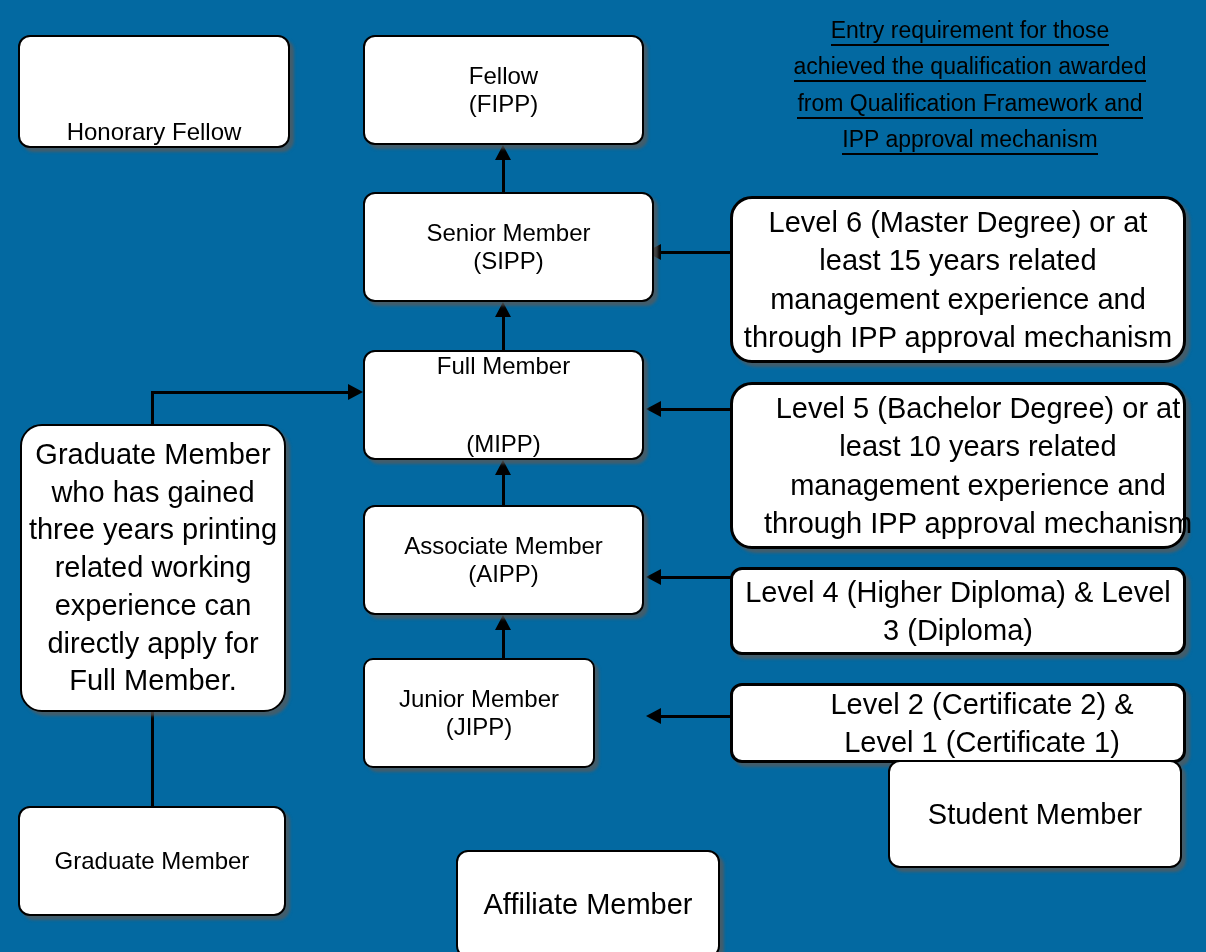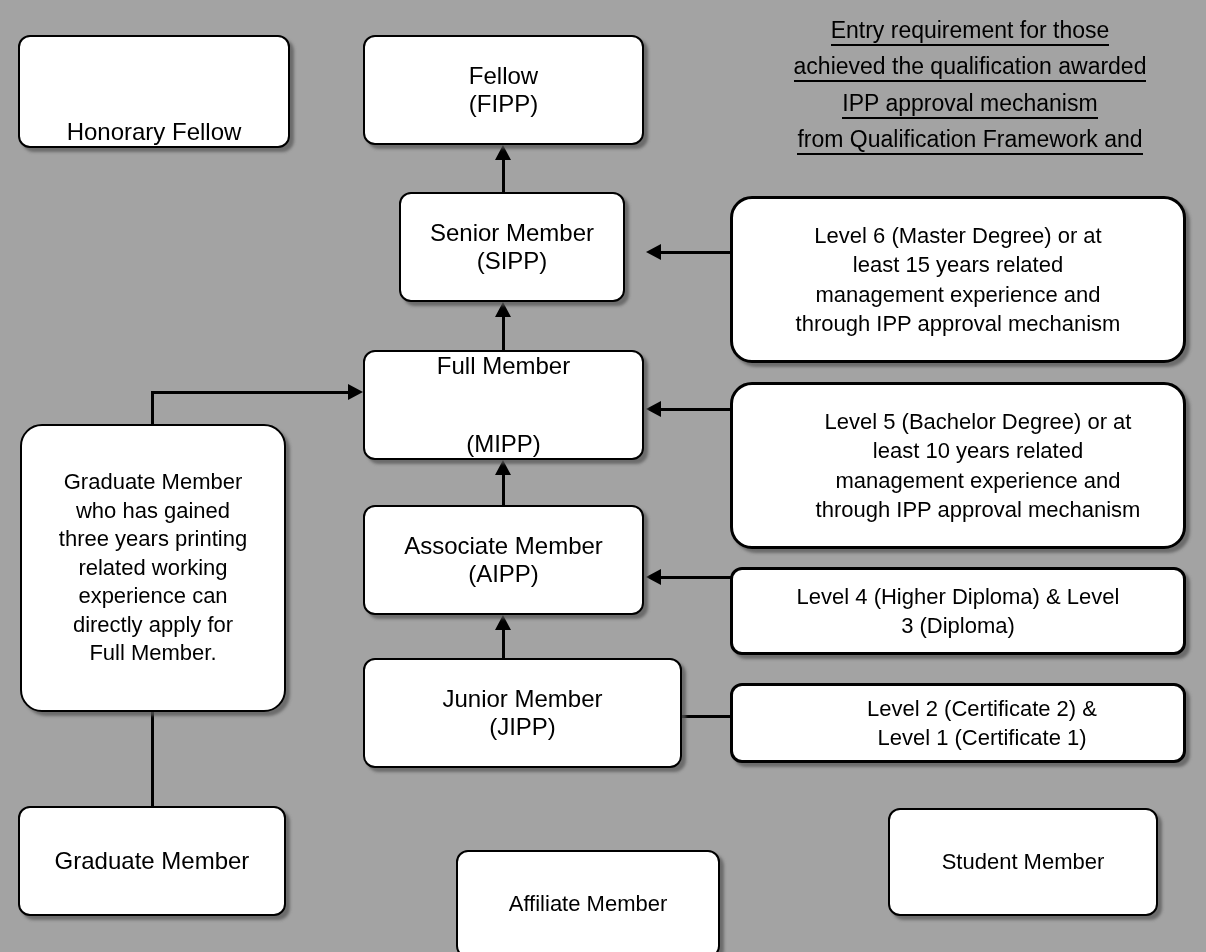--- a/index.html
+++ b/index.html
@@ -8,21 +8,21 @@
     background: #ffffff;
   }
   body {
     font-family: "Liberation Sans", sans-serif;
     color: #000000;
   }
   #canvas {
     position: relative;
     width: 1206px;
     height: 952px;
-    background: #a3a3a3;
+    background: #0369a1;
     overflow: hidden;
   }
 
   
   .node {
     position: absolute;
     box-sizing: border-box;
     background: #ffffff;
     border: 2px solid #000000;
     border-radius: 12px;
@@ -37,21 +37,21 @@
   }
   .node .line {
     display: block;
     white-space: nowrap;
   }
   .node.soft { border-radius: 22px; }
   .node.thick { border-width: 3px; }
 
   
   .t24 { font-size: 24px; }
-  .t23 { font-size: 22px; }
+  .t23 { font-size: 29px; }
 
   
   #heading {
     position: absolute;
     text-align: center;
     font-size: 23px;
     line-height: 1.58;
     z-index: 3;
   }
   #heading .hline {
@@ -103,22 +103,22 @@
   }
 </style>
 </head>
 <body>
 
 <div id="canvas">
 
   <div id="heading" style="left:740px; top:12px; width:460px;">
     <span class="hline"><span>Entry requirement for those </span></span>
     <span class="hline"><span>achieved the qualification awarded </span></span>
+    <span class="hline"><span>from Qualification Framework and </span></span>
     <span class="hline"><span>IPP approval mechanism</span></span>
-    <span class="hline"><span>from Qualification Framework and </span></span>
   </div>
 
   <div class="node t24" style="left:18px; top:35px; width:272px; height:113px;justify-content:flex-end;">
     <span class="line">Honorary Fellow</span>
   </div>
 
   <div class="node soft t23" style="left:20px; top:424px; width:266px; height:288px; line-height:1.30;">
     <span class="line">Graduate Member</span>
     <span class="line">who has gained</span>
     <span class="line">three years printing</span>
@@ -130,36 +130,36 @@
 
   <div class="node t24" style="left:18px; top:806px; width:268px; height:110px;">
     <span class="line">Graduate Member</span>
   </div>
 
   <div class="node t24" style="left:363px; top:35px; width:281px; height:110px;">
     <span class="line">Fellow</span>
     <span class="line">(FIPP)</span>
   </div>
 
-  <div class="node t24" style="left:363px; top:192px; width:226px; height:110px;margin-left:36px;">
+  <div class="node t24" style="left:363px; top:192px; width:291px; height:110px;">
     <span class="line">Senior Member</span>
     <span class="line">(SIPP)</span>
   </div>
 
   <div class="node t24" style="left:363px; top:350px; width:281px; height:110px;justify-content:space-between;">
     <span class="line">Full Member</span>
     <span class="line">(MIPP)</span>
   </div>
 
   <div class="node t24" style="left:363px; top:505px; width:281px; height:110px;">
     <span class="line">Associate Member</span>
     <span class="line">(AIPP)</span>
   </div>
 
-  <div class="node t24" style="left:363px; top:658px; width:319px; height:110px;">
+  <div class="node t24" style="left:363px; top:658px; width:232px; height:110px;border-radius:10px;">
     <span class="line">Junior Member</span>
     <span class="line">(JIPP)</span>
   </div>
 
   <div class="node t23" style="left:456px; top:808px; width:264px; height:108px;margin-top:42px;">
     <span class="line">Affiliate Member</span>
   </div>
 
   <div class="node soft thick t23" style="left:730px; top:196px; width:456px; height:167px; line-height:1.32;">
     <span class="line">Level 6 (Master Degree) or at</span>
@@ -178,21 +178,21 @@
   <div class="node thick t23" style="left:730px; top:567px; width:456px; height:88px; line-height:1.32;">
     <span class="line">Level 4 (Higher Diploma) &amp; Level</span>
     <span class="line">3 (Diploma)</span>
   </div>
 
   <div class="node thick t23" style="left:730px; top:683px; width:456px; height:80px; line-height:1.32;padding-left:48px;">
     <span class="line">Level 2 (Certificate 2) &amp;</span>
     <span class="line">Level 1 (Certificate 1)</span>
   </div>
 
-  <div class="node t23" style="left:888px; top:808px; width:270px; height:108px;">
+  <div class="node t23" style="left:888px; top:760px; width:294px; height:108px;">
     <span class="line">Student Member</span>
   </div>
 
   <div class="vline" style="left:502px; top:160px; height:32px;"></div>
   <div class="arrow-up" style="left:495px; top:145px;"></div>
 
   <div class="vline" style="left:502px; top:317px; height:33px;"></div>
   <div class="arrow-up" style="left:495px; top:302px;"></div>
 
   <div class="vline" style="left:502px; top:475px; height:30px;"></div>

